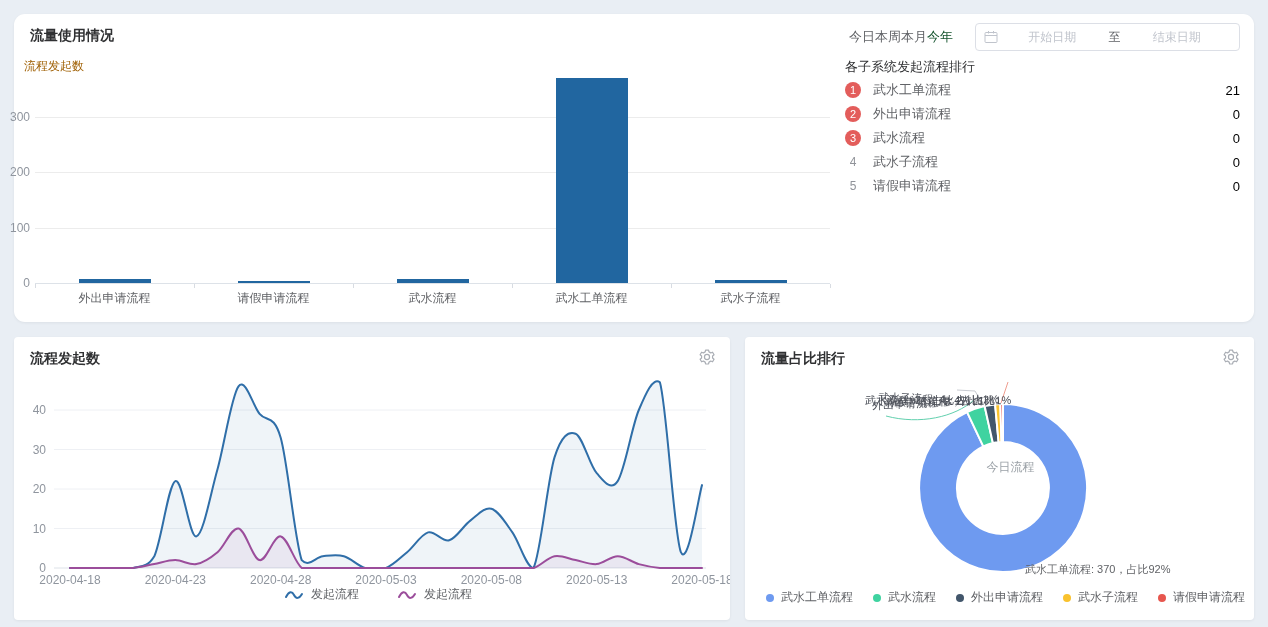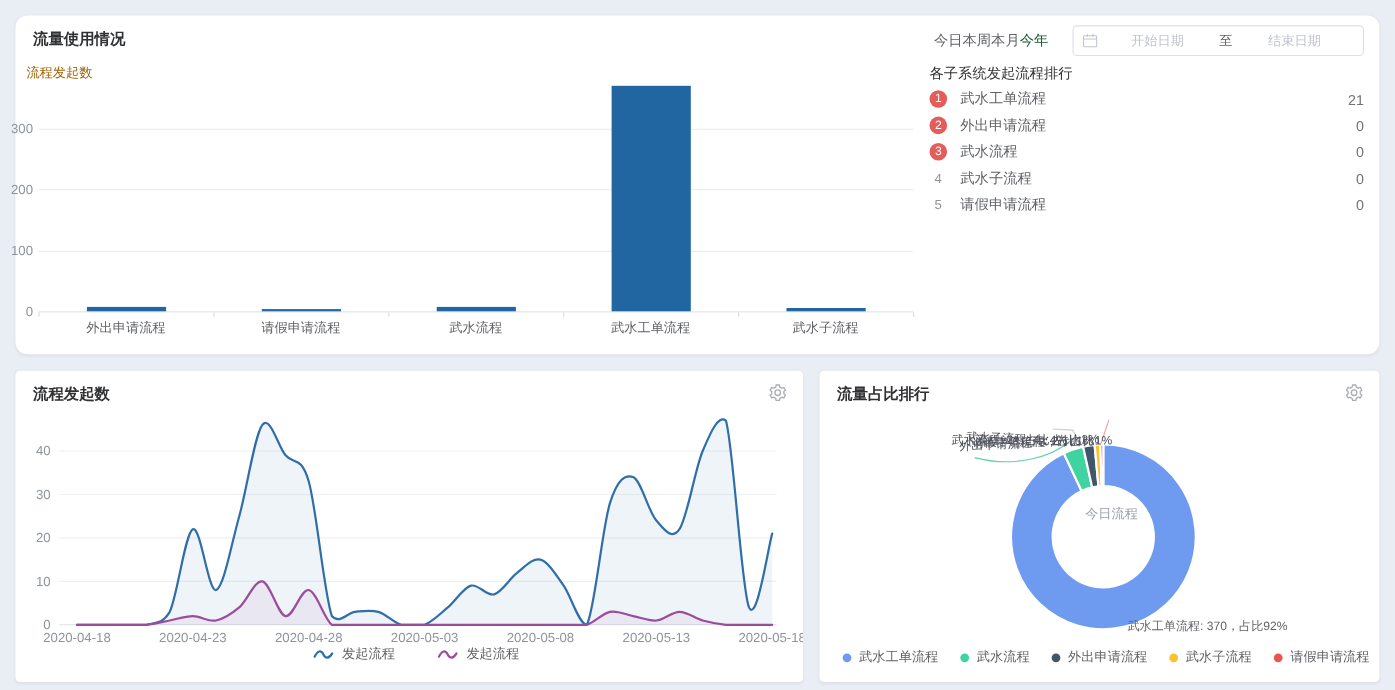--- a/index.html
+++ b/index.html
@@ -40,21 +40,21 @@
 
   
   .ranking { position:absolute; left:831px; top:0; right:14px; }
   .ranking-title { position:absolute; top:44px; font-size:13px; color:#303133; white-space:nowrap; }
   .ranking-list { position:absolute; top:64px; left:0; right:0; }
   .rank-row { display:flex; align-items:center; height:24px; }
   .badge { width:16px; height:16px; border-radius:50%; background:#e35d5b; color:#fff; font-size:11px;
            display:flex; align-items:center; justify-content:center; margin-right:12px; flex:0 0 auto; }
   .rank-num { width:16px; text-align:center; font-size:12px; color:#909399; margin-right:12px; flex:0 0 auto; }
   .rank-name { font-size:13px; color:#606266; flex:1; white-space:nowrap; }
-  .rank-val { font-size:13px; color:#737373; }
+  .rank-val { font-size:13px; color:#000000; }
 
   .gear { position:absolute; right:14px; top:11px; width:18px; height:18px; color:#a9adb4; cursor:pointer; }
 
   
   #line-svg { position:absolute; left:0; top:0; }
   .legend-row { position:absolute; left:12px; right:0; display:flex; justify-content:center; align-items:center; }
   #line-legend { top:249px; gap:38px; }
   .lg-item { display:flex; align-items:center; gap:7px; cursor:pointer; }
   .lg-item span { font-size:12px; color:#606266; white-space:nowrap; }
 

